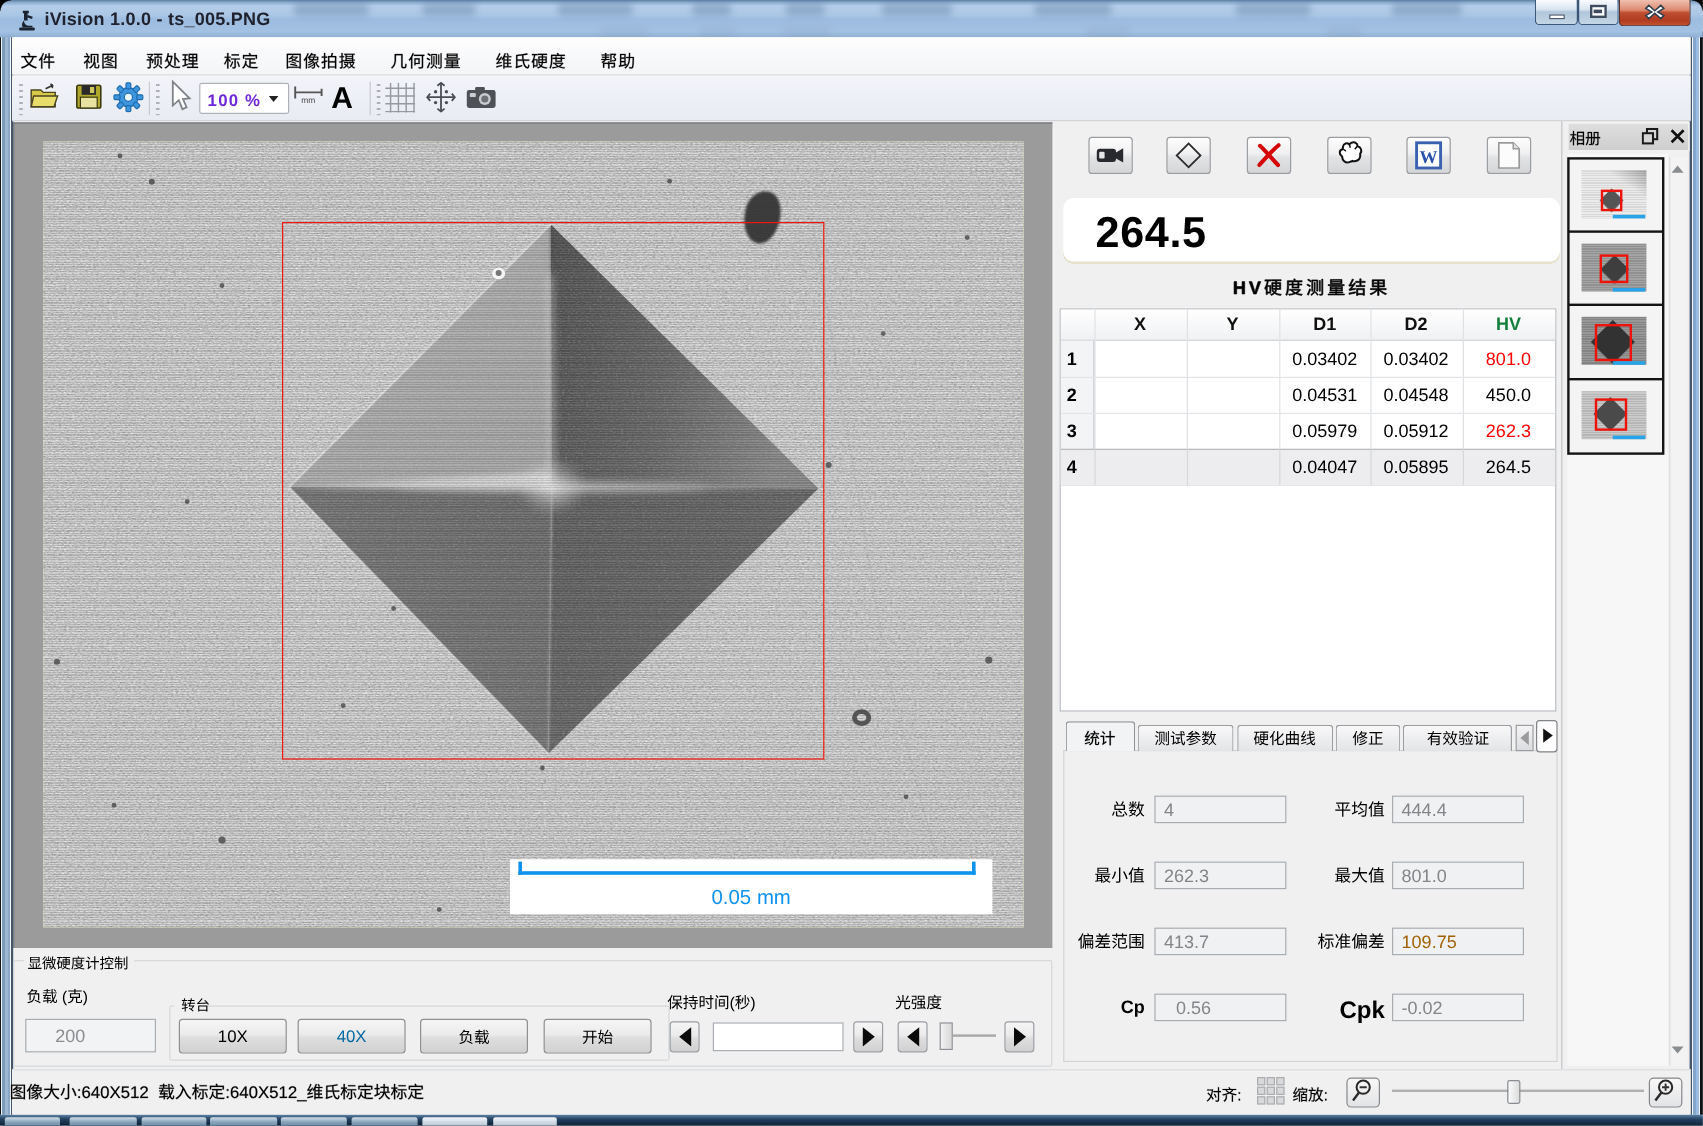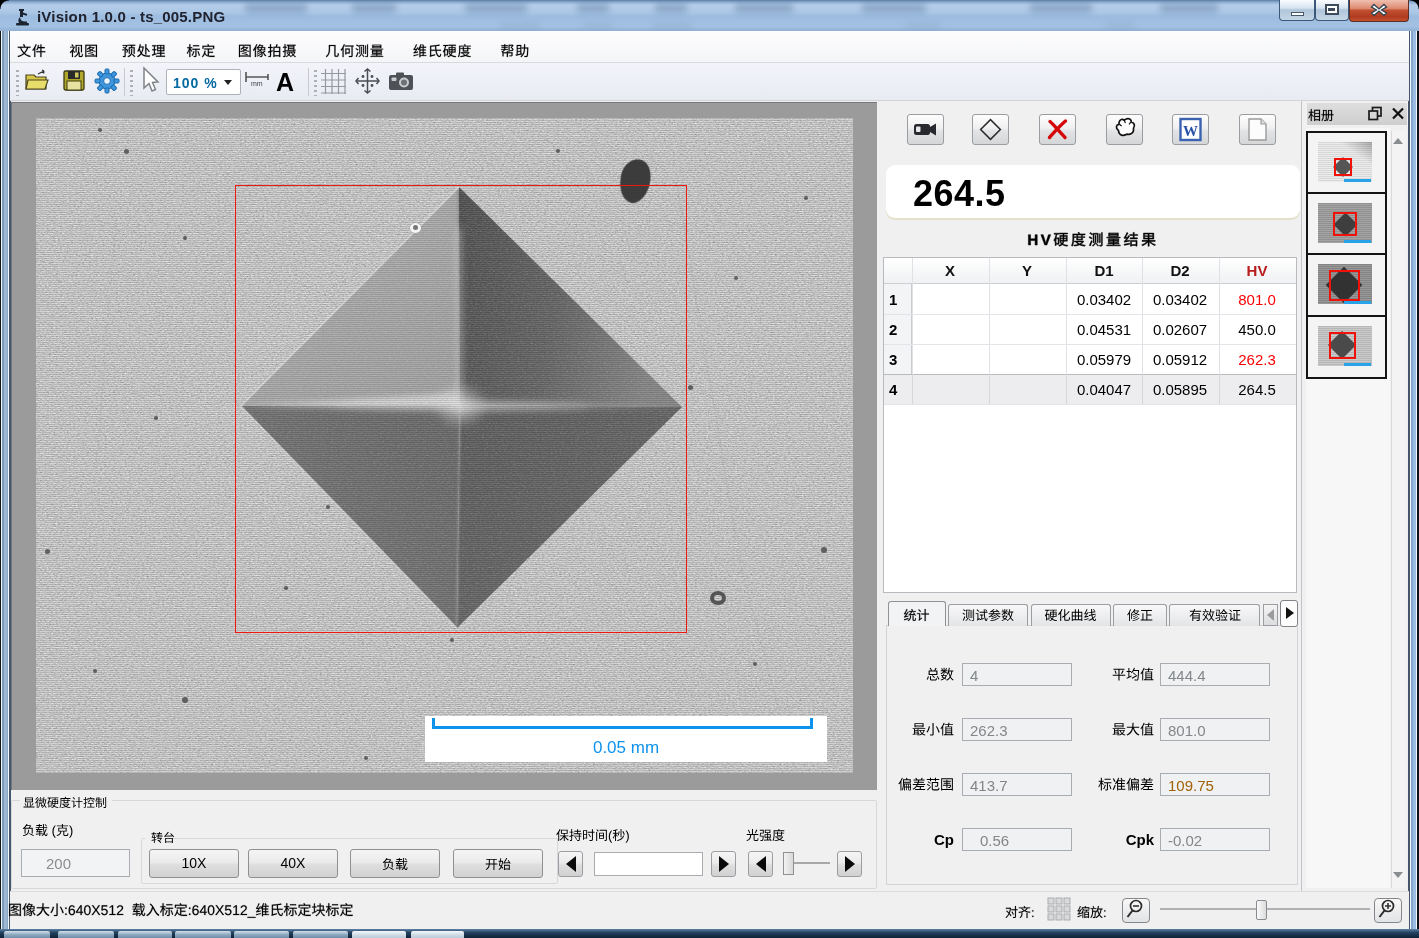--- a/index.html
+++ b/index.html
@@ -82,21 +82,21 @@
 <rect x="1" y="11" width="5" height="4" rx="1" transform="rotate(45 13 13)"></rect>
           <rect x="20" y="11" width="5" height="4" rx="1" transform="rotate(45 13 13)"></rect>
 </g>
       </g>
       <circle cx="13" cy="13" r="3.4" fill="#eaf4fc" stroke="#1d6db0"></circle>
     </svg>
 <svg class="a" width="22" height="28" viewBox="0 0 22 28" style="left:139px;top:66px">
 <path d="M5 2 L5 22 L10 17.5 L13 25 L16.5 23.5 L13.5 16.5 L19 16 Z" fill="#fff" stroke="#808488" stroke-width="1.5"></path>
     </svg>
 <div class="a" style="left:166px;top:69px;width:75px;height:26px;background:#fff;border:1px solid #aeb2b8;border-radius:2px"></div>
-<div class="a" style="left:173px;top:75px;font-size:14px;font-weight:bold;color:#0369a1;letter-spacing:1px">100 %</div>
+<div class="a" style="left:173px;top:75px;font-size:14px;font-weight:bold;color:#6d28d9;letter-spacing:1px">100 %</div>
 <div class="a tri-l" style="left:224px;top:80px;border-width:5px 4.5px 0 4.5px;border-color:#222 transparent transparent transparent"></div>
 <svg class="a" width="28" height="18" viewBox="0 0 28 18" style="left:244px;top:70px">
 <path d="M2 2 L2 12 M2 7 L24 7 M24 4 L24 10" stroke="#555" stroke-width="1.6" fill="none"></path>
 <text x="7" y="16" font-size="7" fill="#444" font-family="Liberation Sans">mm</text>
     </svg>
 <div class="a" style="left:276px;top:68px;font-size:25px;font-weight:bold;color:#000">A</div>
 <svg class="a" width="25" height="25" viewBox="0 0 25 25" style="left:321px;top:69px">
 <g stroke="#96999d" stroke-width="1.2">
         <path d="M4.5 0 V25 M11 0 V25 M17.5 0 V25 M24 0 V25 M0 4.5 H25 M0 11 H25 M0 17.5 H25 M0 24 H25"></path>
       </g>
@@ -265,28 +265,28 @@
 <div class="a" style="left:884px;top:374px;width:412px;height:30px;background:#ededef;border-top:1px solid #b9babc"></div>
 <div class="a" style="left:912px;top:374px;width:1px;height:30px;background:#d6d7d9"></div>
 <div class="a" style="left:989px;top:374px;width:1px;height:30px;background:#d6d7d9"></div>
 <div class="a" style="left:1066px;top:374px;width:1px;height:30px;background:#d6d7d9"></div>
 <div class="a" style="left:1142px;top:374px;width:1px;height:30px;background:#d6d7d9"></div>
 <div class="a" style="left:1219px;top:374px;width:1px;height:30px;background:#d6d7d9"></div>
 <div class="a" style="left:920px;top:262px;width:60px;text-align:center;font-size:15px;font-weight:bold;color:#111">X</div>
 <div class="a" style="left:997px;top:262px;width:60px;text-align:center;font-size:15px;font-weight:bold;color:#111">Y</div>
 <div class="a" style="left:1074px;top:262px;width:60px;text-align:center;font-size:15px;font-weight:bold;color:#111">D1</div>
 <div class="a" style="left:1150px;top:262px;width:60px;text-align:center;font-size:15px;font-weight:bold;color:#111">D2</div>
-<div class="a" style="left:1227px;top:262px;width:60px;text-align:center;font-size:15px;font-weight:bold;color:#b91c1c">HV</div>
+<div class="a" style="left:1227px;top:262px;width:60px;text-align:center;font-size:15px;font-weight:bold;color:#15803d">HV</div>
 <div class="a" style="left:889px;top:291px;font-size:15px;font-weight:bold;color:#000">1</div>
 <div class="a" style="left:1066px;top:291px;width:76px;text-align:center;font-size:15px;color:#000">0.03402</div>
 <div class="a" style="left:1142px;top:291px;width:76px;text-align:center;font-size:15px;color:#000">0.03402</div>
 <div class="a" style="left:1219px;top:291px;width:76px;text-align:center;font-size:15px;color:#fb0205">801.0</div>
 <div class="a" style="left:889px;top:321px;font-size:15px;font-weight:bold;color:#000">2</div>
 <div class="a" style="left:1066px;top:321px;width:76px;text-align:center;font-size:15px;color:#000">0.04531</div>
-<div class="a" style="left:1142px;top:321px;width:76px;text-align:center;font-size:15px;color:#000">0.02607</div>
+<div class="a" style="left:1142px;top:321px;width:76px;text-align:center;font-size:15px;color:#000">0.04548</div>
 <div class="a" style="left:1219px;top:321px;width:76px;text-align:center;font-size:15px;color:#000">450.0</div>
 <div class="a" style="left:889px;top:351px;font-size:15px;font-weight:bold;color:#000">3</div>
 <div class="a" style="left:1066px;top:351px;width:76px;text-align:center;font-size:15px;color:#000">0.05979</div>
 <div class="a" style="left:1142px;top:351px;width:76px;text-align:center;font-size:15px;color:#000">0.05912</div>
 <div class="a" style="left:1219px;top:351px;width:76px;text-align:center;font-size:15px;color:#fb0205">262.3</div>
 <div class="a" style="left:889px;top:381px;font-size:15px;font-weight:bold;color:#000">4</div>
 <div class="a" style="left:1066px;top:381px;width:76px;text-align:center;font-size:15px;color:#000">0.04047</div>
 <div class="a" style="left:1142px;top:381px;width:76px;text-align:center;font-size:15px;color:#000">0.05895</div>
 <div class="a" style="left:1219px;top:381px;width:76px;text-align:center;font-size:15px;color:#000">264.5</div>
 <div class="a" style="left:886px;top:625px;width:412px;height:260px;border:1px solid #d2d4d7"></div>
@@ -309,21 +309,21 @@
 <div class="fld" style="left:1160px;top:828px;width:110px;height:23px"></div>
 <div class="a" style="left:970px;top:667px;font-size:15px;color:#838689">4</div>
 <div class="a" style="left:1168px;top:667px;font-size:15px;color:#838689">444.4</div>
 <div class="a" style="left:970px;top:722px;font-size:15px;color:#838689">262.3</div>
 <div class="a" style="left:1168px;top:722px;font-size:15px;color:#838689">801.0</div>
 <div class="a" style="left:970px;top:777px;font-size:15px;color:#838689">413.7</div>
 <div class="a" style="left:1168px;top:777px;font-size:15px;color:#a16207">109.75</div>
 <div class="a" style="left:980px;top:832px;font-size:15px;color:#838689">0.56</div>
 <div class="a" style="left:1168px;top:832px;font-size:15px;color:#838689">-0.02</div>
 <div class="a" style="left:954px;top:831px;font-size:15px;font-weight:bold;color:#000;transform:translateX(-100%)">Cp</div>
-<div class="a" style="left:1154px;top:831px;font-size:15px;font-weight:bold;color:#000;transform:translateX(-100%)">Cpk</div>
+<div class="a" style="left:1154px;top:831px;font-size:20px;font-weight:bold;color:#000;transform:translateX(-100%)">Cpk</div>
 <div class="a" style="left:1301px;top:101px;width:1px;height:828px;background:#c2c4c7"></div>
 <div class="a" style="left:1306px;top:102px;width:102px;height:24px;border:1px solid #f2f2f2;background:linear-gradient(#dedede,#cecece)"></div>
 <svg class="a" width="40" height="16" viewBox="0 0 40 16" style="left:1368px;top:106px">
 <g stroke="#1a1a1a" stroke-width="1.7" fill="none">
         <rect x="4.5" y="1.5" width="8.5" height="8.5"></rect>
         <rect x="1" y="5" width="8.5" height="8.5" fill="#d6d6d6"></rect>
       </g>
 <path d="M25 2.5 L35 12.5 M35 2.5 L25 12.5" stroke="#111" stroke-width="2.2"></path>
     </svg>
 <div class="a" style="left:1306px;top:128px;width:84px;height:760px;background:#f7f7f7"></div>
@@ -355,21 +355,21 @@
 <div class="a" style="left:20px;top:798px;width:92px;height:5px;background:#f0f0f0"></div>
 <div class="a" style="left:141px;top:838px;width:417px;height:46px;border:1px solid #d6d8da;border-radius:2px"></div>
 <div class="a" style="left:145px;top:836px;width:28px;height:4px;background:#f0f0f0"></div>
 <div class="fld" style="left:21px;top:849px;width:109px;height:28px;background:#f2f3f4"></div>
 <div class="a" style="left:46px;top:855px;font-size:15px;color:#8a8d90">200</div>
 <div class="btn7" style="left:149px;top:849px;width:90px;height:29px"></div>
 <div class="btn7" style="left:248px;top:849px;width:90px;height:29px"></div>
 <div class="btn7" style="left:350px;top:849px;width:90px;height:29px"></div>
 <div class="btn7" style="left:453px;top:849px;width:90px;height:29px"></div>
 <div class="a" style="left:149px;top:855px;width:90px;text-align:center;font-size:14px;color:#000">10X</div>
-<div class="a" style="left:248px;top:855px;width:90px;text-align:center;font-size:14px;color:#000000">40X</div>
+<div class="a" style="left:248px;top:855px;width:90px;text-align:center;font-size:14px;color:#0369a1">40X</div>
 <div class="btn7" style="left:558px;top:851px;width:25px;height:26px;border-color:#9a9ea3"></div>
 <div class="a tri-l" style="left:566px;top:856px;border-width:8px 10px 8px 0;border-color:transparent #0a0a0a transparent transparent"></div>
 <div class="a" style="left:594px;top:852px;width:109px;height:24px;background:#fff;border:1px solid #a9adb2"></div>
 <div class="btn7" style="left:711px;top:851px;width:25px;height:26px;border-color:#9a9ea3"></div>
 <div class="a tri-l" style="left:719px;top:856px;border-width:8px 0 8px 10px;border-color:transparent transparent transparent #0a0a0a"></div>
 <div class="btn7" style="left:748px;top:851px;width:25px;height:26px;border-color:#9a9ea3"></div>
 <div class="a tri-l" style="left:756px;top:856px;border-width:8px 10px 8px 0;border-color:transparent #0a0a0a transparent transparent"></div>
 <div class="a" style="left:783px;top:852px;width:11px;height:23px;border:1px solid #8e9296;background:linear-gradient(90deg,#f2f2f2,#d8d8d8)"></div>
 <div class="a" style="left:794px;top:862px;width:36px;height:2px;background:#a8a8a8"></div>
 <div class="btn7" style="left:837px;top:851px;width:25px;height:26px;border-color:#9a9ea3"></div>

